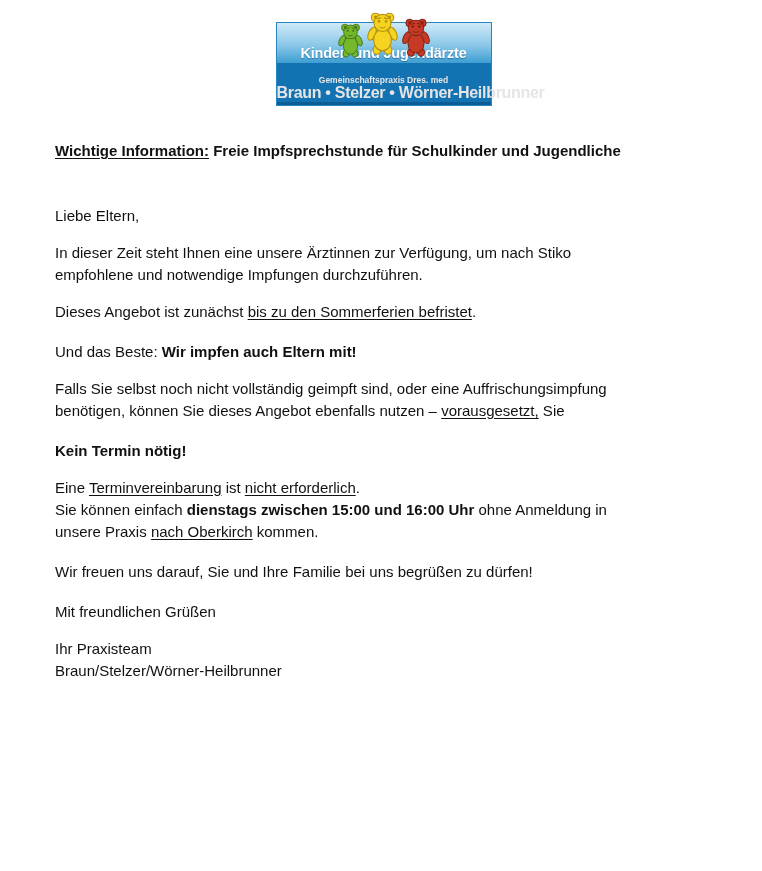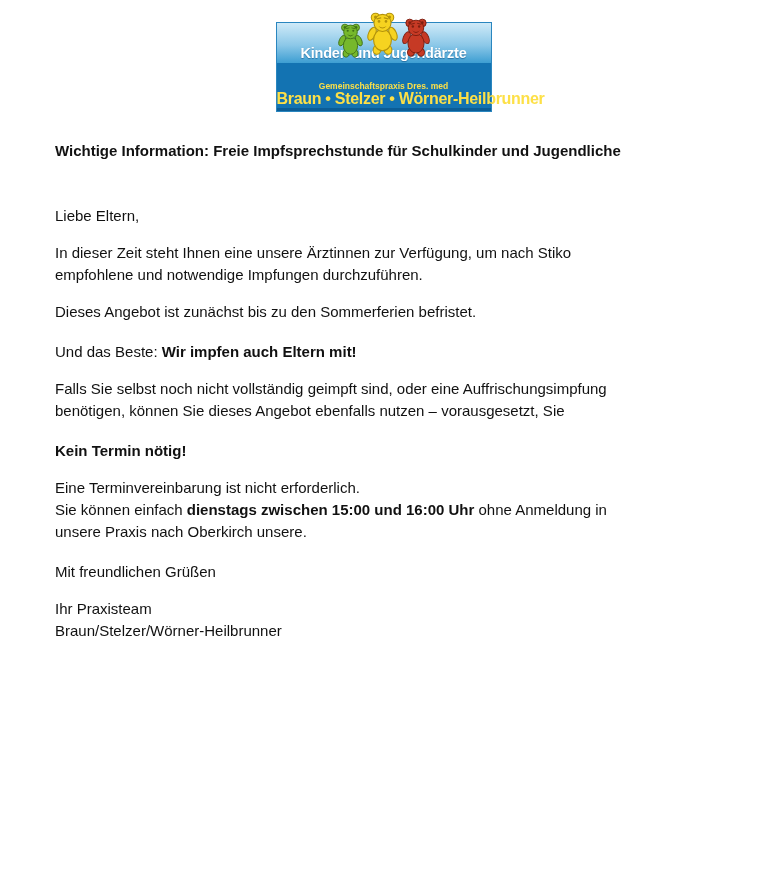--- a/index.html
+++ b/index.html
@@ -14,30 +14,30 @@
 
   
   .logo{position:relative;width:216px;height:91px;margin:0 auto}
   .bears{position:absolute;top:2px;left:0;width:100%;display:flex;justify-content:center;align-items:flex-end;gap:4px;z-index:2}
   .banner{position:absolute;top:16px;left:0;width:214px;border:1px solid #2a86bf;z-index:1}
   .banner-top{height:40px;display:flex;align-items:flex-end;justify-content:center;
     background:linear-gradient(180deg,var(--banner-light,#cfeaf8) 0%,var(--banner-mid,#8cc8e8) 55%,var(--banner-deep,#3d9ed2) 100%)}
   .banner-title{color:#fff;font-weight:bold;font-size:14.5px;line-height:19px;letter-spacing:-.2px;
     text-shadow:0 1px 1px rgba(10,70,120,.55);white-space:nowrap}
   .banner-band{background:var(--band-blue,#1373b2);border-bottom:3px solid var(--band-edge,#0b5d96);
-    text-align:center;color:#fde047;padding:18px 0 2px}
+    text-align:center;color:#e5e5e5;padding:12px 0 2px}
   .band-sub{font-size:8.5px;line-height:10px;font-weight:bold;white-space:nowrap}
   .band-names{font-size:16px;line-height:15px;font-weight:bold;letter-spacing:-.3px;white-space:nowrap}
 
   
   .heading{font-size:15px;font-weight:bold;line-height:22px;margin:43px 0;white-space:nowrap}
   .para{margin:0 0 15px;white-space:nowrap}
   .para.gap{margin-top:18px}
   .b{font-weight:bold}
-  .u{text-underline-offset:2px}
+  .u{text-decoration:underline;text-underline-offset:2px}
   .defs{position:absolute;width:0;height:0;overflow:hidden}
 </style>
 </head>
 <body>
 
 <svg class="defs" aria-hidden="true">
   <symbol id="bear-shape" viewBox="0 0 40 58">
     <g stroke="var(--d)" stroke-width="1.4" fill="var(--f)">
       <circle cx="11" cy="9" r="5.5"></circle>
       <circle cx="29" cy="9" r="5.5"></circle>
@@ -89,18 +89,19 @@
 
   <h1 class="heading"><span class="b u">Wichtige Information:</span><span class="b"> Freie Impfsprechstunde für Schulkinder und Jugendliche</span></h1>
 
   <div>
       <p class="para"><span>Liebe Eltern,</span></p>
       <p class="para"><span>In dieser Zeit steht Ihnen eine unsere Ärztinnen zur Verfügung, um nach Stiko</span><br><span>empfohlene und notwendige Impfungen durchzuführen.</span></p>
       <p class="para"><span>Dieses Angebot ist zunächst </span><span class="u">bis zu den Sommerferien befristet</span><span>.</span></p>
       <p class="para gap"><span>Und das Beste: </span><span class="b">Wir impfen auch Eltern mit!</span></p>
       <p class="para"><span>Falls Sie selbst noch nicht vollständig geimpft sind, oder eine Auffrischungsimpfung</span><br><span>benötigen, können Sie dieses Angebot ebenfalls nutzen – </span><span class="u">vorausgesetzt,</span><span> Sie</span><br></p>
       <p class="para gap"><span class="b">Kein Termin nötig!</span></p>
-      <p class="para"><span>Eine </span><span class="u">Terminvereinbarung</span><span> ist </span><span class="u">nicht erforderlich</span><span>.</span><br><span>Sie können einfach </span><span class="b">dienstags zwischen 15:00 und 16:00 Uhr</span><span> ohne Anmeldung in</span><br><span>unsere Praxis </span><span class="u">nach Oberkirch</span><span> unsere.</span></p>
+      <p class="para"><span>Eine </span><span class="u">Terminvereinbarung</span><span> ist </span><span class="u">nicht erforderlich</span><span>.</span><br><span>Sie können einfach </span><span class="b">dienstags zwischen 15:00 und 16:00 Uhr</span><span> ohne Anmeldung in</span><br><span>unsere Praxis </span><span class="u">nach Oberkirch</span><span> kommen.</span></p>
+      <p class="para gap"><span>Wir freuen uns darauf, Sie und Ihre Familie bei uns begrüßen zu dürfen!</span></p>
       <p class="para gap"><span>Mit freundlichen Grüßen</span></p>
       <p class="para"><span>Ihr Praxisteam</span><br><span>Braun/Stelzer/Wörner-Heilbrunner</span></p>
     </div>
 
 </div>
 
 </body></html>

